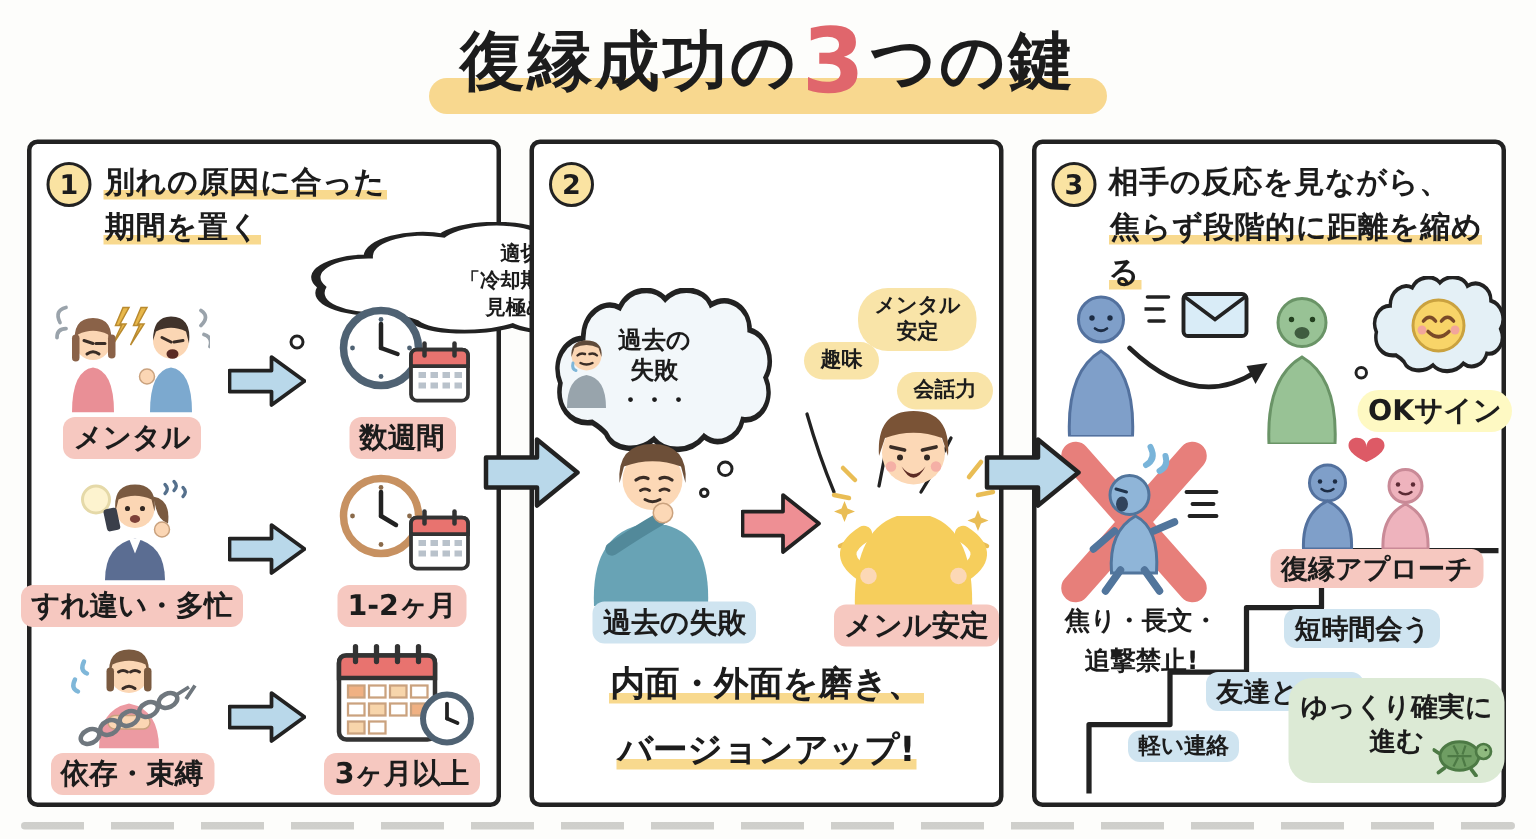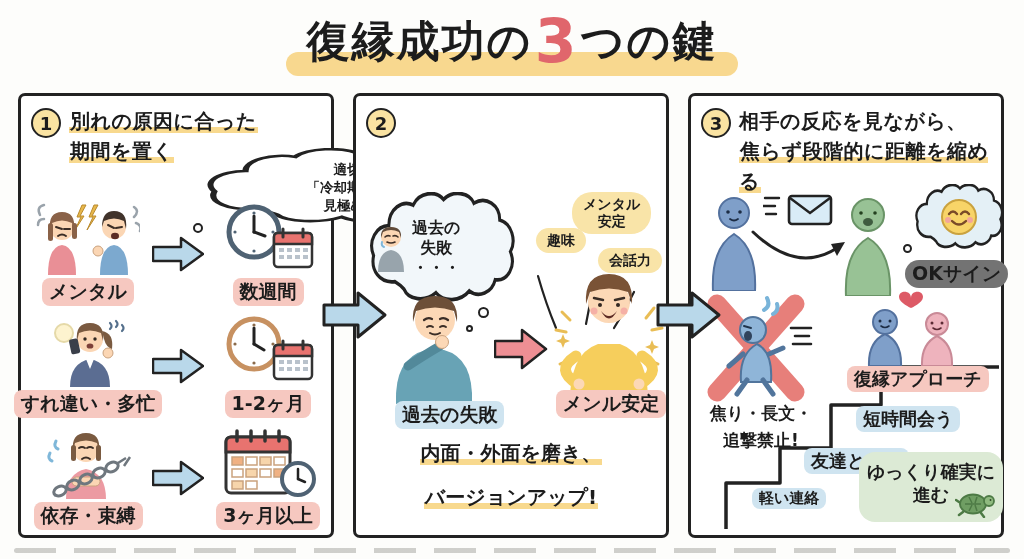--- a/index.html
+++ b/index.html
@@ -22,42 +22,42 @@
   .phead { position:absolute; top:10px; left:10px; right:6px; display:flex; gap:8px; }
   .pnum { flex:0 0 auto; width:30px; height:30px; border-radius:50%;
     background:#fae3a2; border:2.5px solid #222; display:flex; align-items:center;
     justify-content:center; font-size:18px; margin-top:2px; }
   .phead-lines { font-size:20px; line-height:1.5; letter-spacing:0.5px; }
   .hl-y { background:linear-gradient(to top,#f8d98e 26%, transparent 26%); padding:0 1px; }
   
   .cap { display:inline-block; font-size:19px; padding:1px 7px; border-radius:8px; white-space:nowrap; }
   .cap-pink  { background:#f6c8c0; }
   .cap-blue  { background:#cfe4f0;margin-left:21px; }
-  .cap-green { background:#737373;border-radius:14px; }
+  .cap-green { background:#fef9c3;border-radius:14px; }
   
   .p1-bubble { position:absolute; left:178px; top:52px; width:130px; }
   .cloud-box { position:relative; width:100%; }
   .cloud-svg { position:absolute; inset:0; width:100%; height:100%; }
   .p1-bubble .cloud-inner { position:relative; padding:12px 6px 10px; text-align:center;
     font-size:13.5px; line-height:1.35; }
   .rows { position:absolute; top:102px; left:6px; right:4px; }
   .row { display:grid; grid-template-columns:122px 58px 122px; align-items:center;
     height:112px; }
   .cell { display:flex; flex-direction:column; align-items:center; gap:3px; }
   .arrow-blue { width:52px; height:40px; }
   
   .p2-cloud { position:absolute; left:10px; top:96px; width:152px; height:112px; }
   .p2-cloud-inner { position:relative; height:100%; display:flex; align-items:center;
     justify-content:flex-start; gap:4px; padding:10px 8px;font-family:Liberation Serif, serif; }
   .p2-thought-text { font-size:16px; line-height:1.25; text-align:center; }
   .tail-dot { position:absolute; border-radius:50%; background:#fff; border:2.5px solid #222; }
   .tag { position:absolute; background:#f9e4a8; border-radius:20px; text-align:center;
     font-size:14px; line-height:1.2; padding:4px 11px; }
   .p2-label { position:absolute; width:130px; text-align:center; }
-  .p2-foot { position:absolute; left:0; right:0; text-align:center; font-size:20px; }
+  .p2-foot { position:absolute; left:0; right:0; text-align:center; font-size:23px; }
   
   .step-label { position:absolute; font-size:18px; }
   .p3-warn { position:absolute; left:0px; width:140px; text-align:center; font-size:17px; }
   .slogan { position:absolute; left:168px; top:356px; width:144px; height:70px;
     background:#dcead5; border-radius:16px; text-align:center; font-size:18px;
     line-height:1.3; padding-top:8px; }
   .slogan .turtle { position:absolute; right:4px; bottom:4px; }
   
   .gap-arrow { position:absolute; top:288px; width:66px; height:54px; z-index:5; }
   #gap1 { left:322px; } #gap2 { left:656px; }
@@ -341,21 +341,21 @@
       <circle cx="70" cy="37" r="2" fill="#332822"></circle>
     <circle cx="46" cy="43" r="3.5" fill="#f5b0a6"></circle>
       <circle cx="76" cy="43" r="3.5" fill="#f5b0a6"></circle>
     <path d="M53,43 Q61,53 69,43 Q61,58 53,43 Z" fill="#5c2b24"></path>
     <path d="M22,140 Q20,86 50,76 L72,76 Q102,86 100,140 Z" fill="#f6ce5c"></path>
     <path d="M28,88 Q6,102 30,116" fill="none" stroke="#f6ce5c" stroke-width="11" stroke-linecap="round"></path>
     <path d="M94,88 Q116,102 92,116" fill="none" stroke="#f6ce5c" stroke-width="11" stroke-linecap="round"></path>
     <circle cx="31" cy="116" r="5.5" fill="#fcd8b6"></circle>
       <circle cx="91" cy="116" r="5.5" fill="#fcd8b6"></circle>
   </svg>
-  <div class="p2-label" style="left:190px; top:294px;text-align:center;">
+  <div class="p2-label" style="left:190px; top:307px;text-align:center;">
     <span class="cap cap-pink">メンル安定</span>
   </div>
 
   <div class="p2-foot" style="top:344px;"><span class="hl-y">内面・外面を磨き、</span></div>
   <div class="p2-foot" style="top:388px;"><span class="hl-y">バージョンアップ!</span></div>
 </div>
 
 <div class="panel" id="panel3">
   <div class="phead">
     <div class="pnum">3</div>

